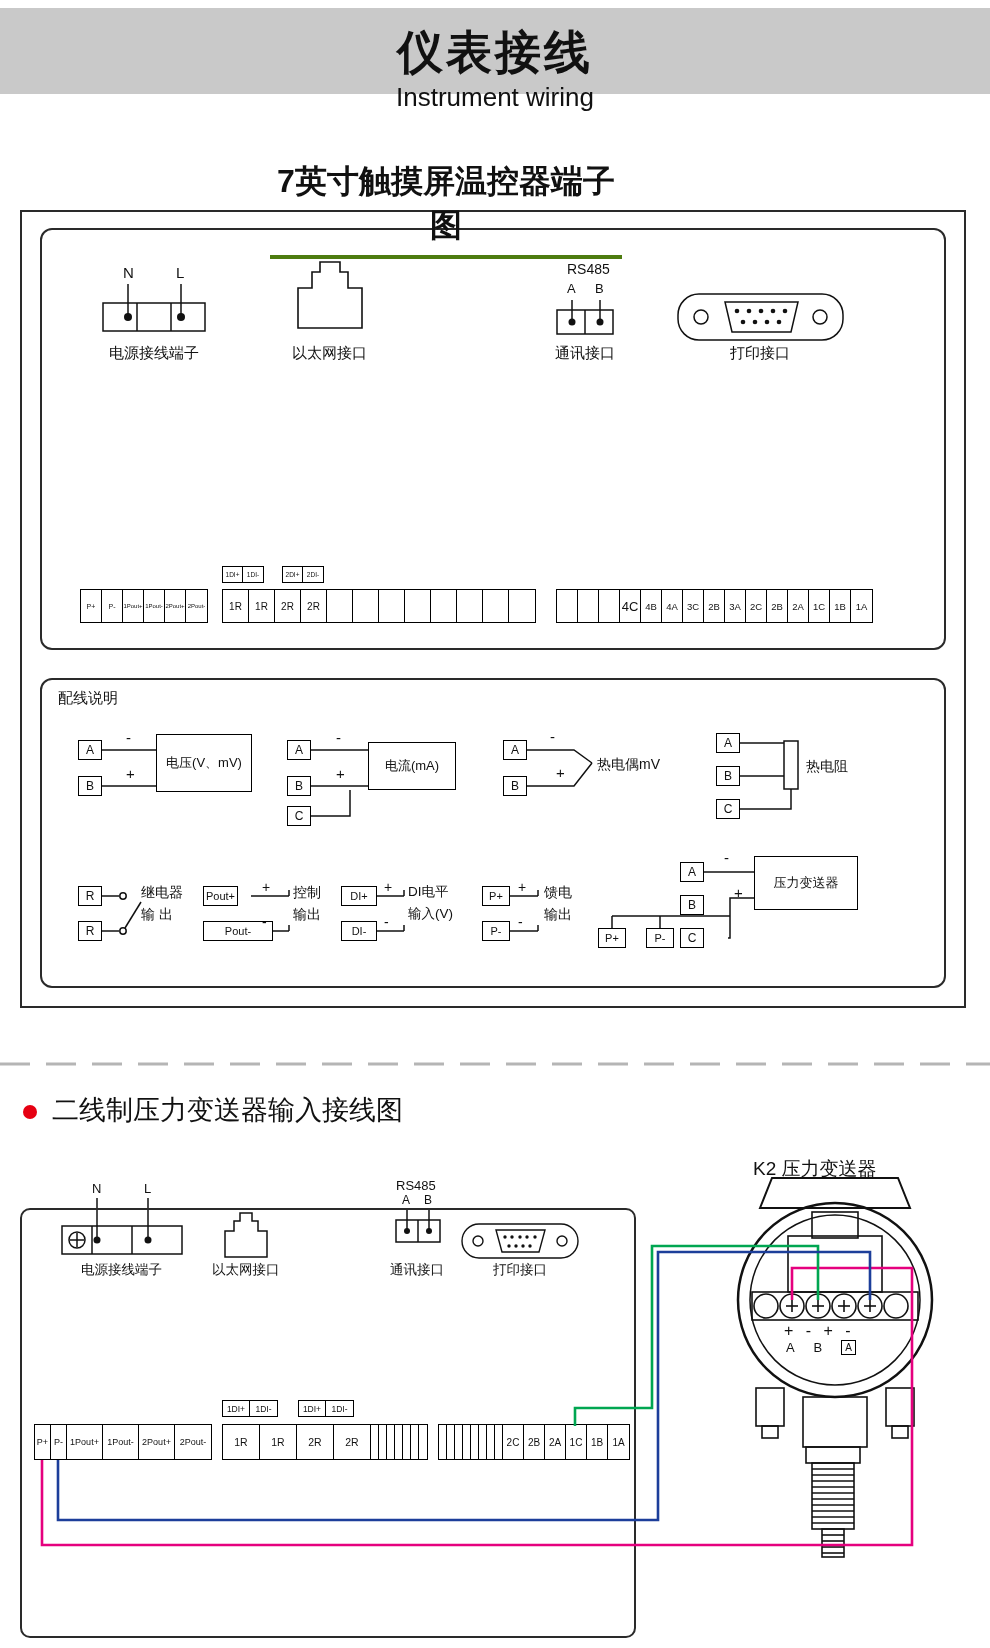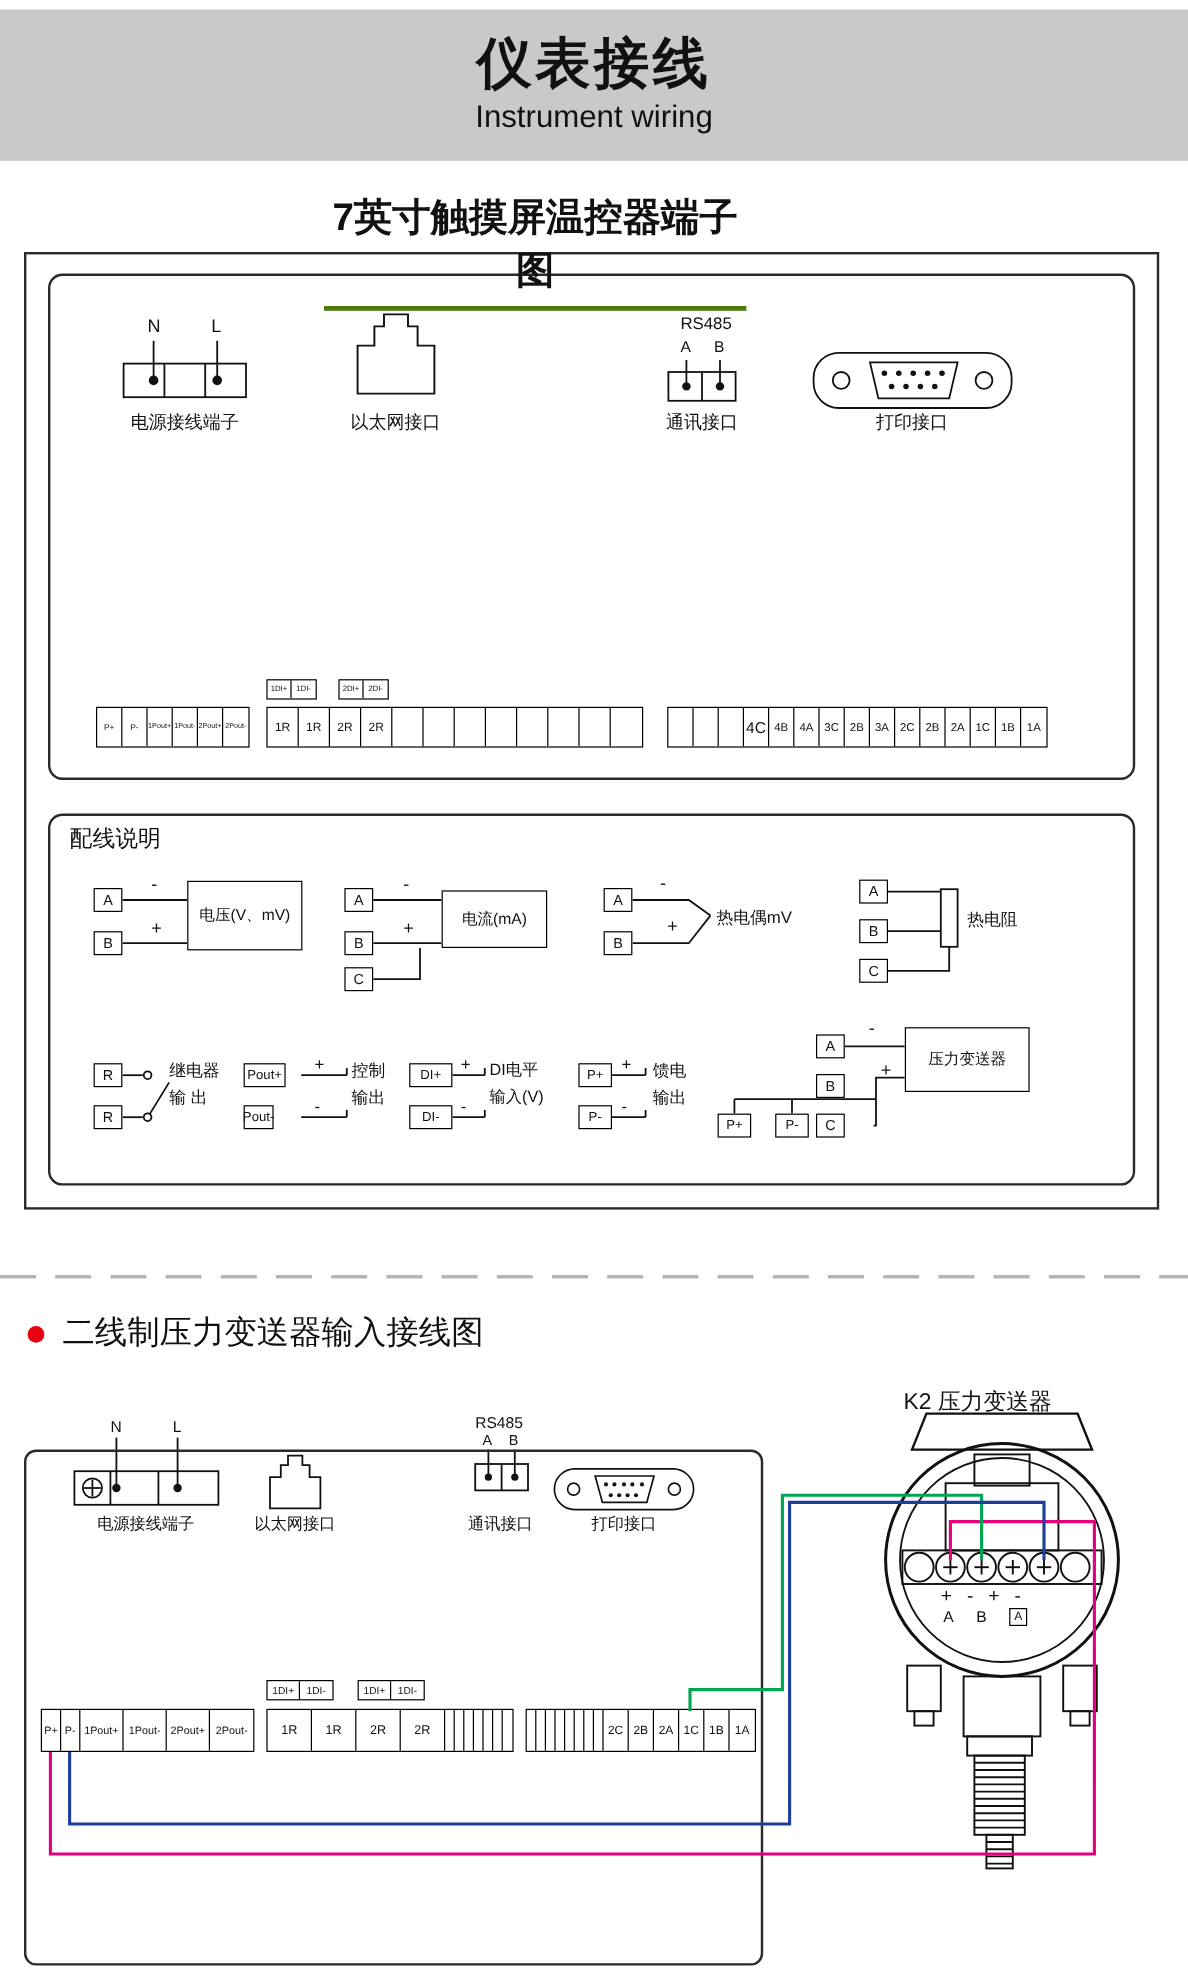--- a/index.html
+++ b/index.html
@@ -1,20 +1,20 @@
 <!DOCTYPE html>
 <html><head>
 <meta charset="utf-8">
 <style>
   html,body{margin:0;padding:0;background:#fff;}
   .page{position:relative;width:990px;height:1648px;background:#fff;overflow:hidden;
         font-family:"Liberation Sans","DejaVu Sans",sans-serif;color:#111;}
   svg.layer{position:absolute;left:0;top:0;pointer-events:none;}
   .z1{z-index:1}.z3{z-index:3}.z6{z-index:6}
-  .banner{position:absolute;left:0;top:8px;width:990px;height:126px;background:#c9c9c9;text-align:center;z-index:2;}
+  .banner{position:absolute;left:0;top:8px;width:990px;height:86px;background:#c9c9c9;text-align:center;z-index:2;}
   .banner-cn{font-size:46px;font-weight:bold;letter-spacing:3px;margin-top:14px;}
   .banner-en{font-size:26px;margin-top:-2px;}
   .sec-title{position:absolute;left:270px;top:160px;width:352px;text-align:center;font-size:32px;
              font-weight:600;border-bottom:4px solid #4d7c0f;padding-bottom:7px;z-index:2;}
   .h2{position:absolute;left:52px;top:1092px;font-size:27px;font-weight:500;z-index:2;white-space:nowrap;}
   .frame{position:absolute;border:2px solid #2a2a2a;box-sizing:border-box;z-index:1;}
   .lbl{position:absolute;white-space:nowrap;line-height:1.15;z-index:2;}
   .term{position:absolute;width:24px;height:20px;border:1.5px solid #000;background:#fff;display:flex;
         align-items:center;justify-content:center;font-size:12px;box-sizing:border-box;z-index:2;}
   .bigbox{position:absolute;border:1.5px solid #000;background:#fff;display:flex;align-items:center;
@@ -261,21 +261,21 @@
     <div class="c" style="width:21px;font-size:9.5px;">2B</div>
     <div class="c" style="width:21px;font-size:9.5px;">3A</div>
     <div class="c" style="width:21px;font-size:9.5px;">2C</div>
     <div class="c" style="width:21px;font-size:9.5px;">2B</div>
     <div class="c" style="width:21px;font-size:9.5px;">2A</div>
     <div class="c" style="width:21px;font-size:9.5px;">1C</div>
     <div class="c" style="width:21px;font-size:9.5px;">1B</div>
     <div class="c" style="width:21px;font-size:9.5px;">1A</div>
   </div>
 
-  <div class="lbl" style="left:58px;top:689px;font-size:19px;">配线说明</div>
+  <div class="lbl" style="left:58px;top:689px;font-size:15px;">配线说明</div>
 
   <div class="term" style="left:78px;top:740px;">A</div>
   <div class="term" style="left:78px;top:776px;">B</div>
   <div class="bigbox" style="left:156px;top:734px;width:96px;height:58px;">电压(V、mV)</div>
   <div class="lbl" style="left:126px;top:729px;font-size:15px;">-</div>
   <div class="lbl" style="left:126px;top:765px;font-size:15px;">+</div>
 
   <div class="term" style="left:287px;top:740px;">A</div>
   <div class="term" style="left:287px;top:776px;">B</div>
   <div class="term" style="left:287px;top:806px;">C</div>
@@ -293,21 +293,21 @@
   <div class="term" style="left:716px;top:766px;">B</div>
   <div class="term" style="left:716px;top:799px;">C</div>
   <div class="lbl" style="left:806px;top:758px;font-size:14px;">热电阻</div>
 
   <div class="term" style="left:78px;top:886px;">R</div>
   <div class="term" style="left:78px;top:921px;">R</div>
   <div class="lbl" style="left:141px;top:884px;font-size:14px;">继电器</div>
   <div class="lbl" style="left:141px;top:906px;font-size:14px;">输  出</div>
 
   <div class="term" style="left:203px;top:886px;width:35px;font-size:11px;">Pout+</div>
-  <div class="term" style="left:203px;top:921px;width:25px;font-size:11px;">Pout-</div>
+  <div class="term" style="left:203px;top:921px;width:70px;font-size:11px;">Pout-</div>
   <div class="lbl" style="left:262px;top:879px;font-size:14px;">+</div>
   <div class="lbl" style="left:262px;top:914px;font-size:14px;">-</div>
   <div class="lbl" style="left:293px;top:884px;font-size:14px;">控制</div>
   <div class="lbl" style="left:293px;top:906px;font-size:14px;">输出</div>
 
   <div class="term" style="left:341px;top:886px;width:36px;font-size:11px;">DI+</div>
   <div class="term" style="left:341px;top:921px;width:36px;font-size:11px;">DI-</div>
   <div class="lbl" style="left:384px;top:879px;font-size:14px;">+</div>
   <div class="lbl" style="left:384px;top:914px;font-size:14px;">-</div>
   <div class="lbl" style="left:408px;top:884px;font-size:13.5px;">DI电平</div>

